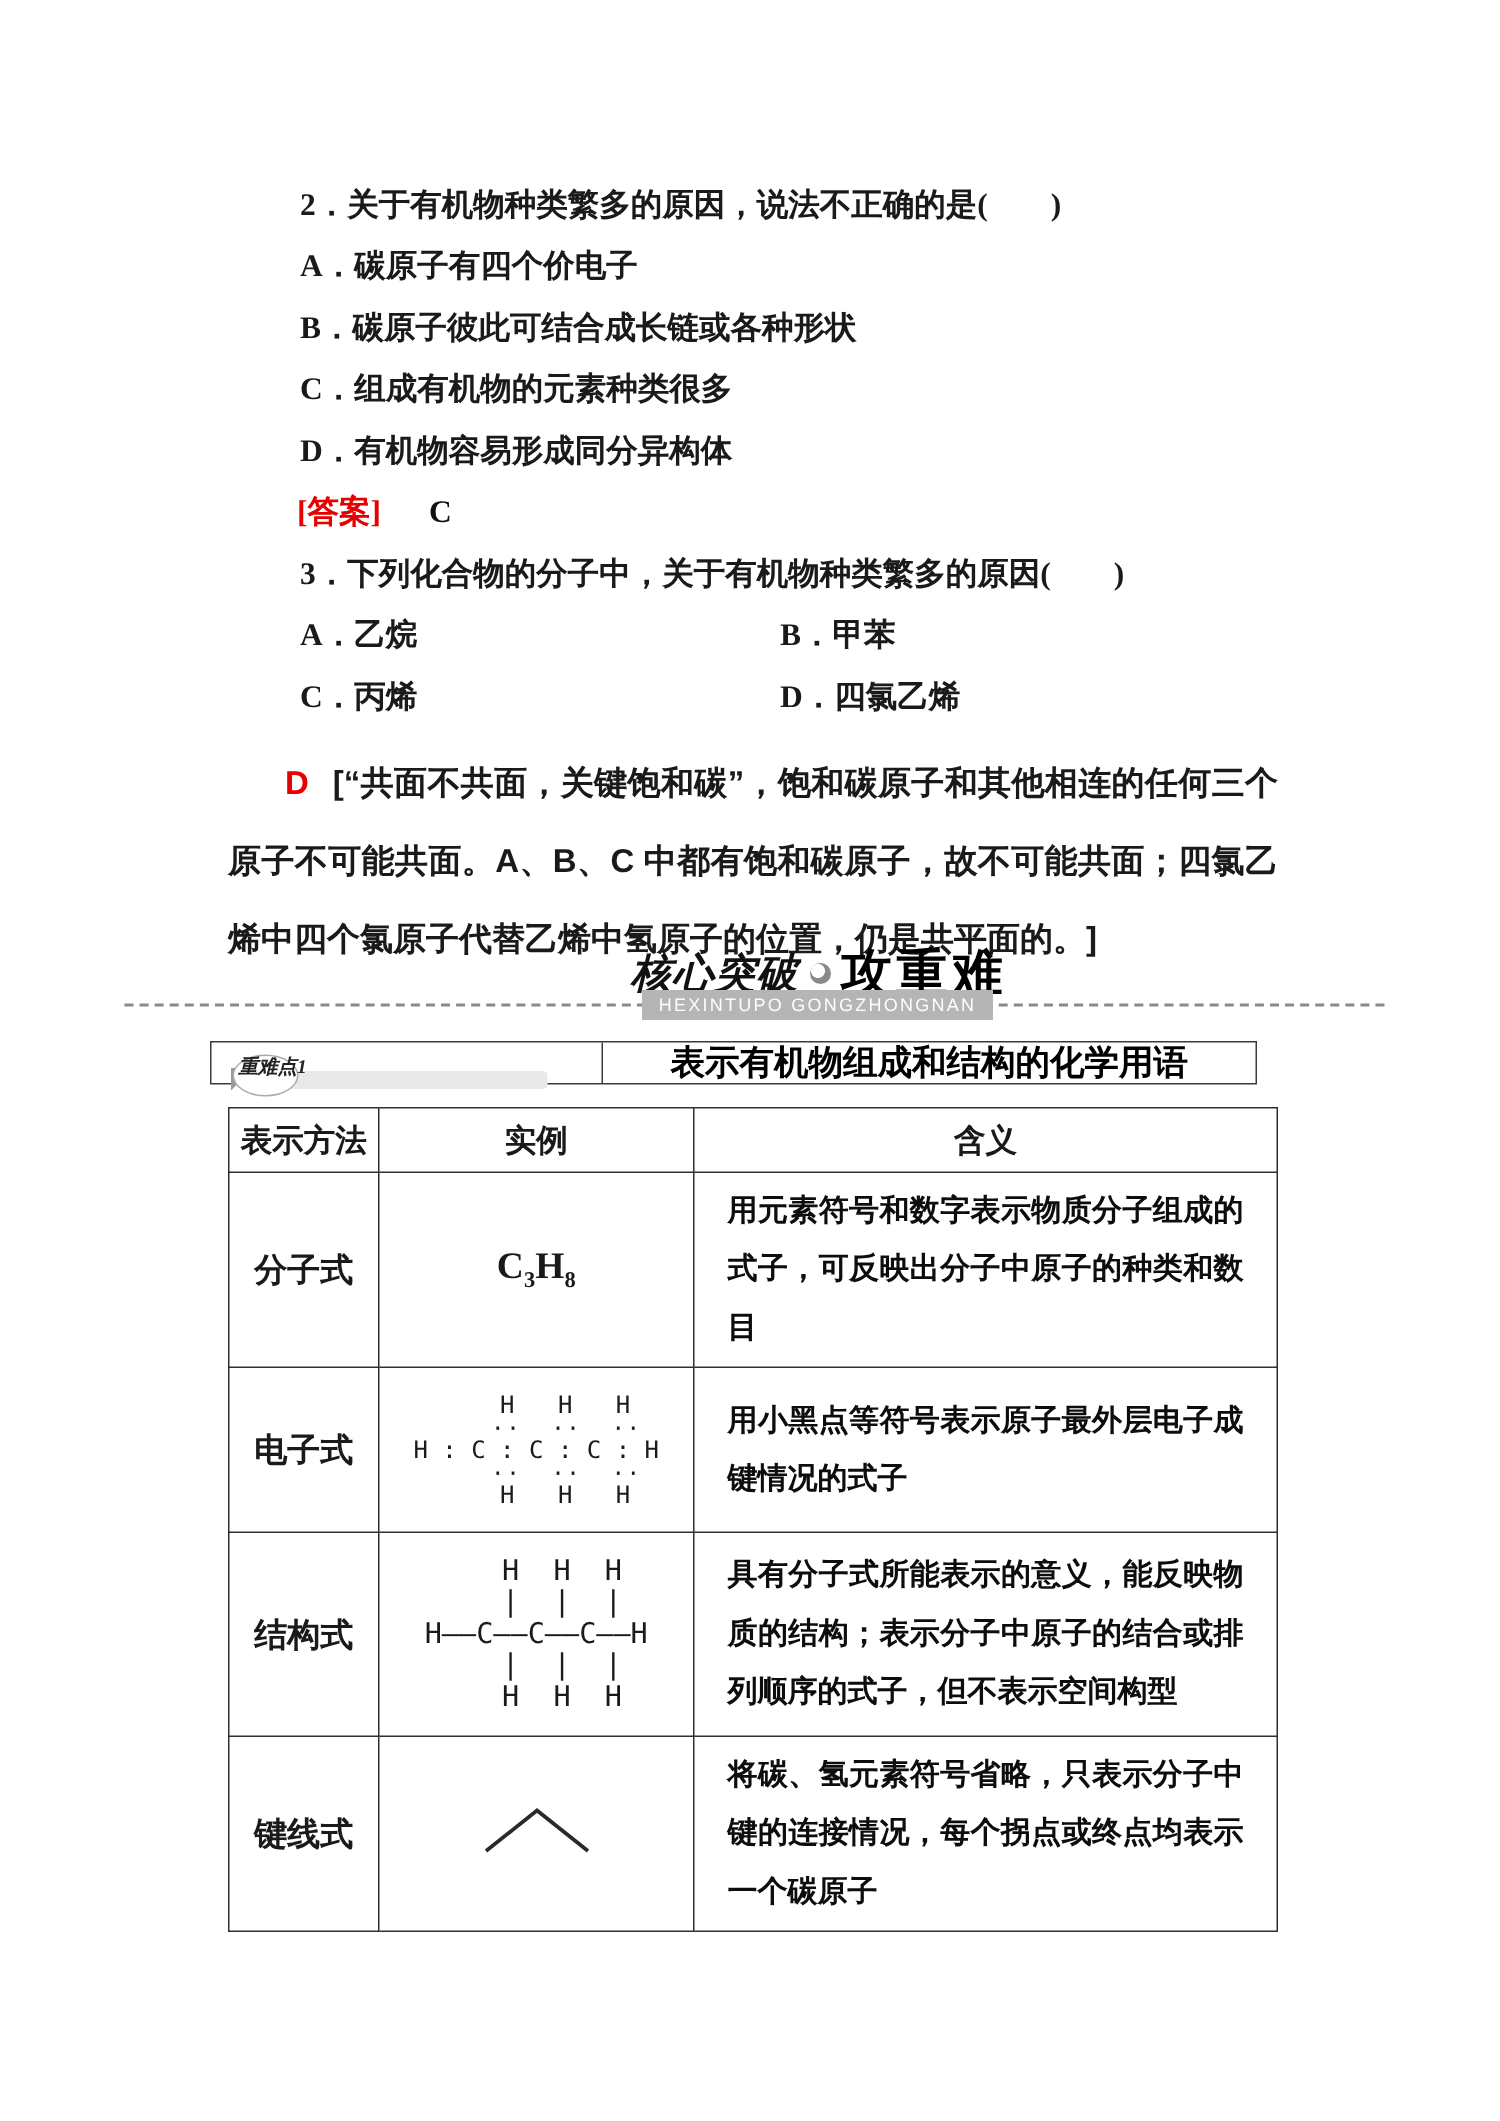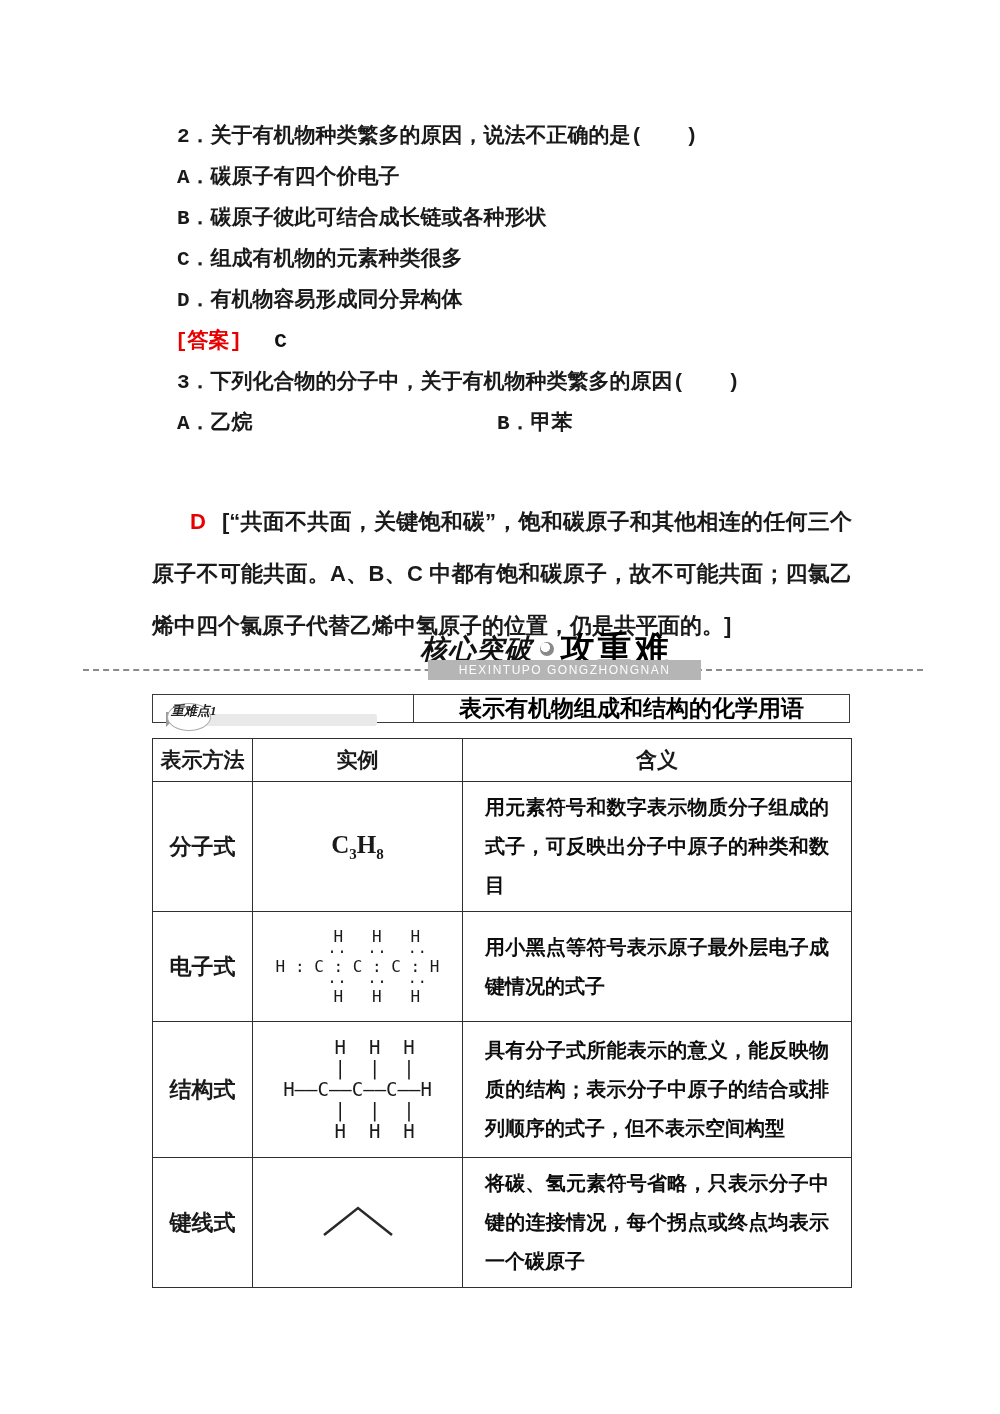--- a/index.html
+++ b/index.html
@@ -5,21 +5,21 @@
   html,body{margin:0;padding:0;}
   body{
     width:1000px;height:1414px;background:#ffffff;
     font-family:"Liberation Serif","DejaVu Serif",serif;
     color:#1a1a1a;position:relative;overflow:hidden;
   }
   .mono{font-family:"DejaVu Sans Mono","Liberation Mono",monospace;}
   .red{color:#e60000;}
 
   
-  .qblock{position:absolute;left:137px;width:700px;font-family:Liberation Mono, monospace;}
+  .qblock{position:absolute;left:160px;width:700px;}
   .qline{height:41px;line-height:41px;font-size:21px;font-weight:bold;padding-left:40px;white-space:nowrap;}
   .answer-line{height:41px;line-height:41px;font-size:21px;font-weight:bold;padding-left:38px;}
   .answer-letter{margin-left:32px;color:#111;}
   .opt-2col{position:relative;height:41px;}
   .opt-2col .optA{position:absolute;left:40px;top:0;height:41px;line-height:41px;font-size:21px;font-weight:bold;white-space:nowrap;}
   .opt-2col .optB{position:absolute;left:360px;top:0;height:41px;line-height:41px;font-size:21px;font-weight:bold;white-space:nowrap;}
 
   
   .expl{
     position:absolute;left:152px;top:474px;width:700px;
@@ -40,29 +40,29 @@
     width:14px;height:14px;border-radius:50%;
     background:radial-gradient(circle at 38% 38%, #ffffff 0 36%, #8a8a8a 40%);
     display:inline-block;
   }
   .section-title .t2{font-size:34px;font-weight:900;letter-spacing:3px;color:#000;}
   .dash-line{
     position:absolute;top:669px;left:83px;width:840px;height:0;
     border-top:2px dashed #8a8a8a;
   }
   .section-sub{
-    position:absolute;top:660px;left:428px;width:273px;height:20px;
+    position:absolute;top:660px;left:428px;width:234px;height:20px;
     background:#b5b5b5;color:#fdfdfd;text-align:center;line-height:20px;
     font-family:"Liberation Sans","DejaVu Sans",sans-serif;
     font-size:12px;letter-spacing:1.5px;z-index:2;
   }
 
   
   .keypoint{
-    position:absolute;top:694px;left:152px;width:698px;height:29px;
+    position:absolute;top:694px;left:140px;width:698px;height:29px;
     border:1.5px solid #3a3a3a;display:flex;box-sizing:border-box;background:#fff;
   }
   .kp-left{width:260px;border-right:1.5px solid #3a3a3a;position:relative;}
   .kp-bar{position:absolute;left:24px;top:19px;width:200px;height:12px;background:#e9e9e9;border-radius:3px;}
   .kp-tri{position:absolute;left:13px;top:17px;width:0;height:0;border-top:15px solid #9a9a9a;border-right:15px solid transparent;}
   .kp-circle{position:absolute;left:14px;top:8px;width:42px;height:26px;border:1px solid #aaa;border-radius:50%;background:#fff;}
   .kp-badge-text{
     position:absolute;left:18px;top:7px;font-size:13px;font-weight:bold;font-style:italic;
     color:#222;white-space:nowrap;
   }
@@ -113,20 +113,24 @@
     <div class="answer-line">
       <span class="red">[答案]</span><span class="answer-letter">C</span>
     </div>
   </div>
 
   <div class="qblock" style="top:362px;">
     <div class="qline"><span>3．</span><span>下列化合物的分子中，关于有机物种类繁多的原因(　　)</span></div>
     <div class="opt-2col">
       <span class="optA">A．乙烷</span>
       <span class="optB">B．甲苯</span>
+    </div>
+    <div class="opt-2col">
+      <span class="optA">C．丙烯</span>
+      <span class="optB">D．四氯乙烯</span>
     </div>
   </div>
 
   <p class="expl">
     <span class="red ans-d">D</span><span>[“共面不共面，关键饱和碳”，饱和碳原子和其他相连的任何三个原子不可能共面。A、B、C 中都有饱和碳原子，故不可能共面；四氯乙烯中四个氯原子代替乙烯中氢原子的位置，仍是共平面的。]</span>
   </p>
 
   <div class="section-title">
     <span class="t1">核心突破</span>
     <span class="dot"></span>

